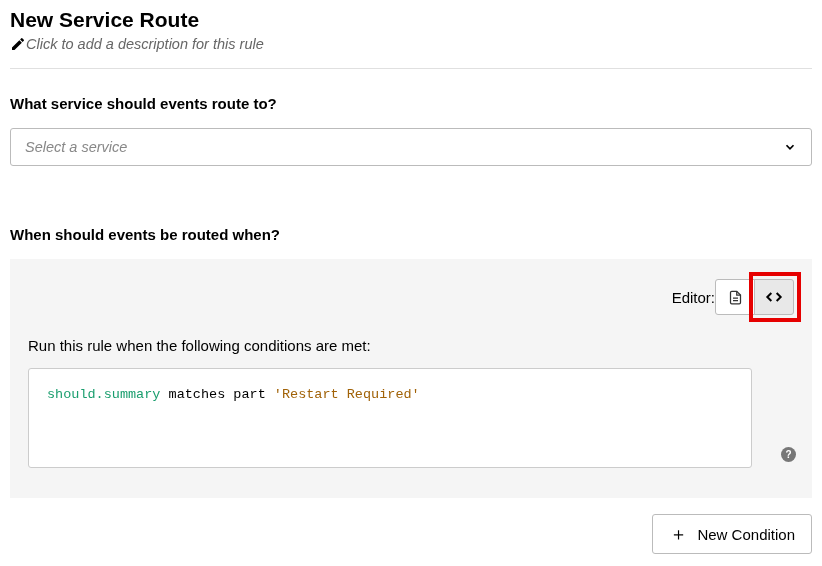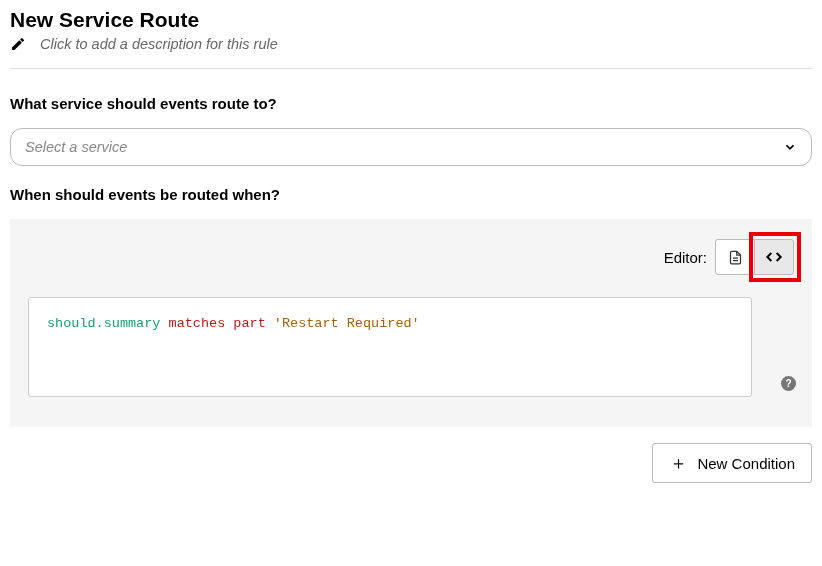--- a/index.html
+++ b/index.html
@@ -11,21 +11,21 @@
       padding: 8px 10px 10px 10px;
     }
     .page-title {
       font-size: 21px;
       font-weight: 700;
       margin-bottom: 4px;
     }
     .desc-row {
       display: flex;
       align-items: flex-end;
-      gap: 14px;
+      gap: 0;
       padding-bottom: 16px;
       border-bottom: 1px solid #e0e0e0;
       margin-bottom: 26px;
     }
     .desc-row .pencil {
       width: 16px;
       height: 16px;
     }
     .desc-placeholder {
       font-style: italic;
@@ -33,26 +33,26 @@
       font-size: 14.5px;
     }
     .section-label {
       font-weight: 700;
       font-size: 15px;
       margin-bottom: 16px;
     }
     .select-box {
       width: 100%;
       border: 1px solid #bbb;
-      border-radius: 12px;
+      border-radius: 3px;
       padding: 10px 14px;
       display: flex;
       justify-content: space-between;
       align-items: center;
-      margin-bottom: 20px;
+      margin-bottom: 60px;
       cursor: pointer;
       background: #fff;
     }
     .select-placeholder {
       font-style: italic;
       color: #888;
       font-size: 14.5px;
     }
     .chevron {
       width: 14px;
@@ -60,21 +60,20 @@
     }
     .conditions-panel {
       background: #f5f5f5;
       padding: 20px 18px 30px 18px;
       position: relative;
     }
     .editor-row {
       display: flex;
       justify-content: flex-end;
       align-items: center;
-      gap: 8px;
       margin-bottom: 22px;
     }
     .editor-label {
       font-size: 15px;
     }
     .editor-toggle {
       display: flex;
     }
     .editor-btn {
       width: 40px;
@@ -114,21 +113,21 @@
       border: 1px solid #ccc;
       border-radius: 3px;
       padding: 16px 18px;
       min-height: 100px;
       font-family: "SFMono-Regular", Consolas, "Liberation Mono", Menlo, monospace;
       font-size: 13.5px;
       line-height: 1.5;
       position: relative;
     }
     .tok-obj { color: #1a9e6e; }
-    .tok-op { color: #b91c1c; }
+    .tok-op { color: #000000; }
     .tok-str { color: #a16207; }
     .code-wrap { position: relative; margin-right: 42px; }
     .help-outside {
       position: absolute;
       right: 16px;
       bottom: 36px;
       width: 15px;
       height: 15px;
       border-radius: 50%;
       background: #777;
@@ -202,20 +201,21 @@
           <svg width="20" height="16" viewBox="0 0 24 24" fill="none" stroke="#000" stroke-width="3">
             <polyline points="16 18 22 12 16 6"></polyline>
             <polyline points="8 6 2 12 8 18"></polyline>
           </svg>
         </div>
       </div>
       <div class="editor-highlight"></div>
     </div>
   </div>
 
+  <div class="rule-desc">Run this rule when the following conditions are met:</div>
 
   <div class="code-wrap">
     <div class="code-box">
       <span class="tok-obj">should.summary</span> 
       <span class="tok-op">matches part</span> 
       <span class="tok-str">'Restart Required'</span>
     </div>
   </div>
 
   <div class="help-outside">?</div>

